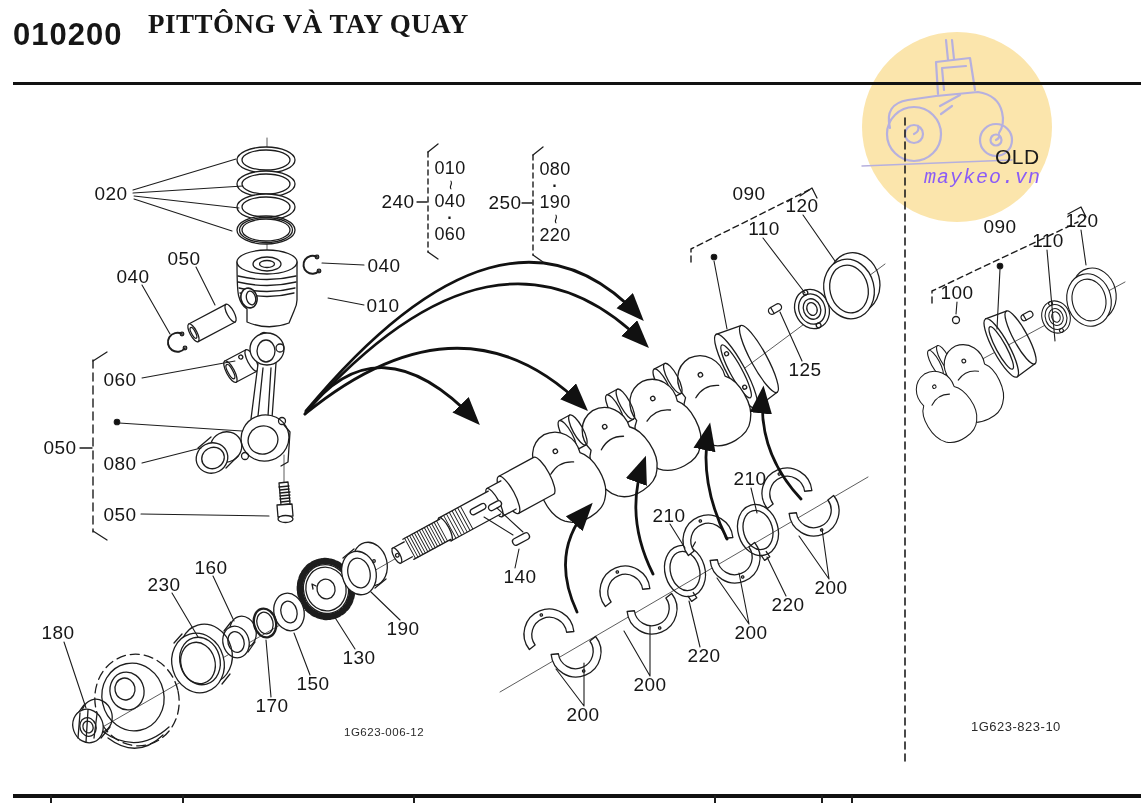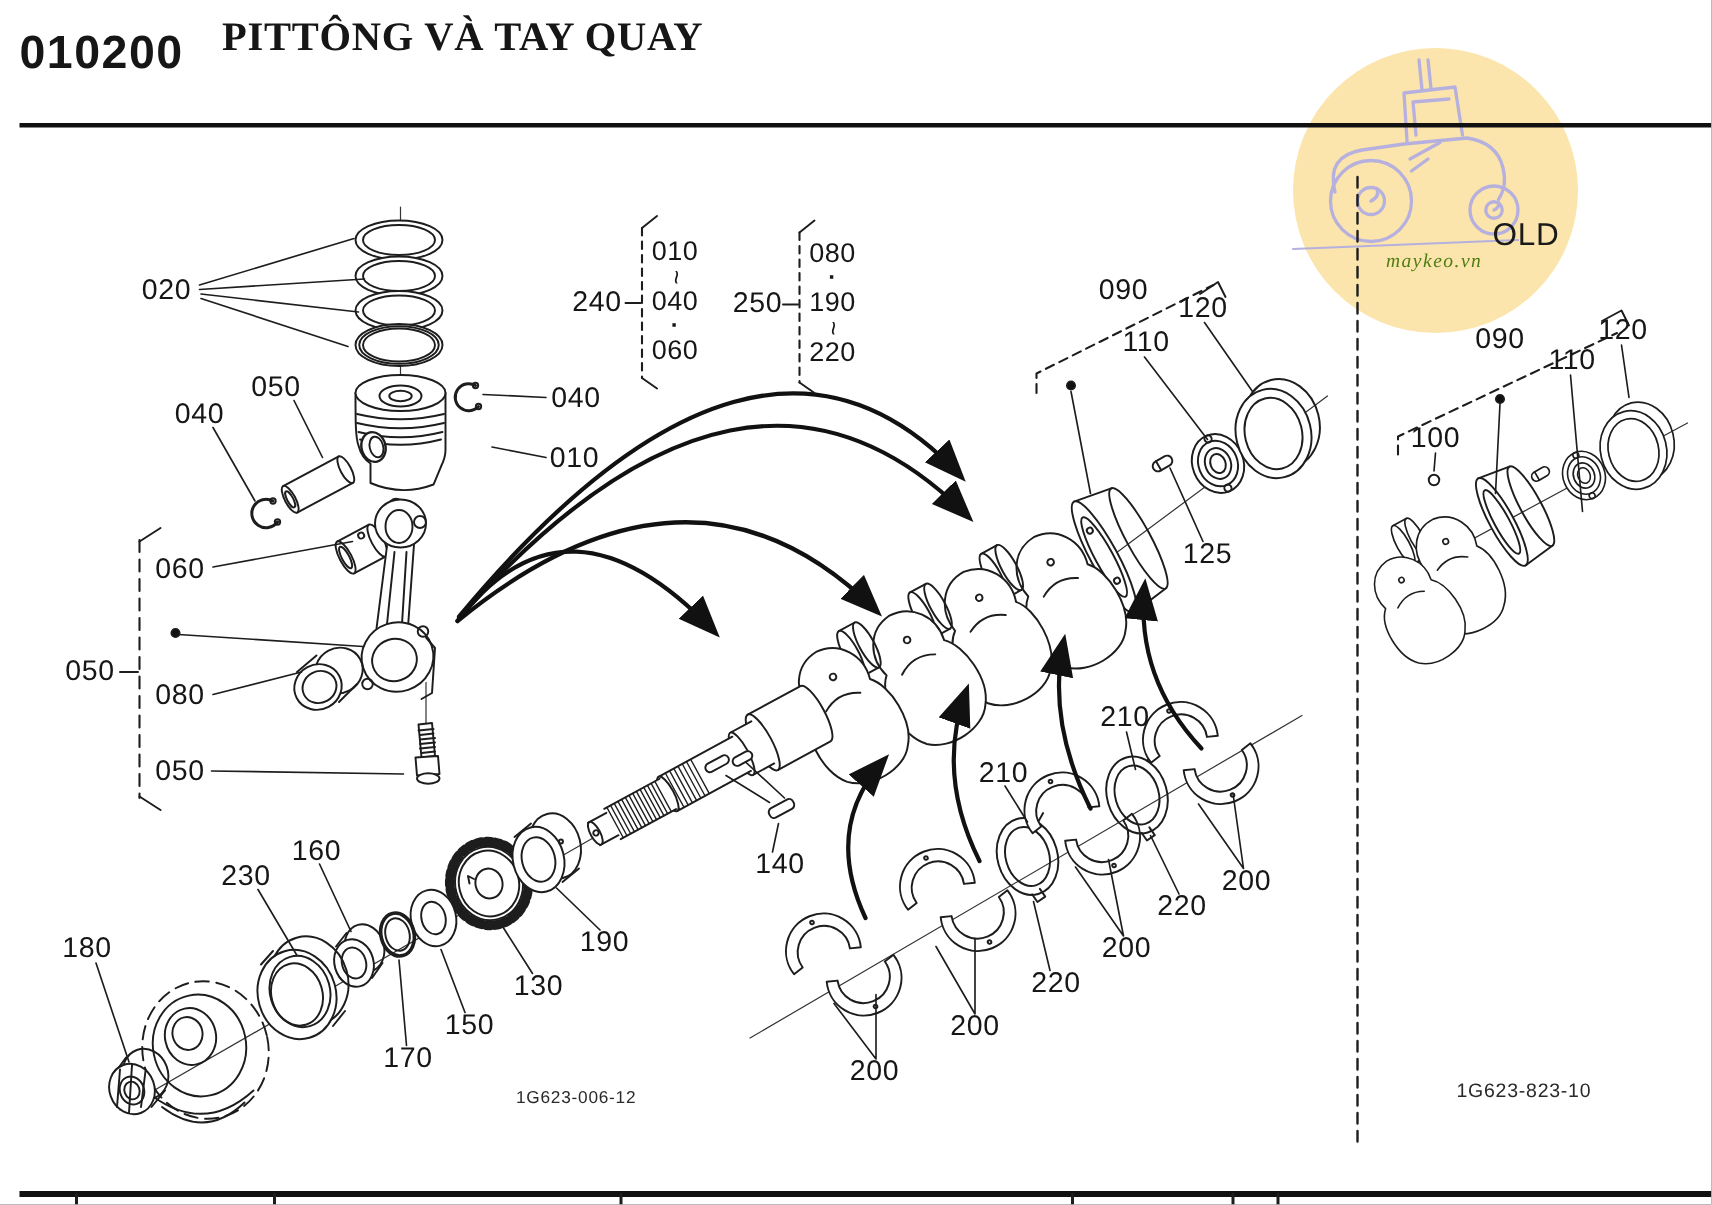--- a/index.html
+++ b/index.html
@@ -13,22 +13,22 @@
   .hdr-en{left:148px;top:38px;font-size:28px;font-weight:700;letter-spacing:.2px;}
   
   svg.art{position:absolute;left:0;top:0;}
   
   .callout{position:absolute;transform:translate(-50%,-50%);font-size:19px;
            letter-spacing:.4px;white-space:nowrap;color:#161616;}
   .gi{position:absolute;transform:translate(-50%,-50%);font-size:18px;letter-spacing:.3px;}
   .gi.tilde{transform:translate(-50%,-50%) rotate(90deg);font-size:17px;}
   .gi.dot{font-weight:700;font-size:16px;}
   
-  .wm-brand{left:924px;top:166px;font-family:Liberation Serif, serif;font-style:italic;
-            font-size:13px;color:#4d7c0f;letter-spacing:1px;}
+  .wm-brand{left:924px;top:166px;font-family:Liberation Mono, monospace;font-style:italic;
+            font-size:20px;color:#8b5cf6;letter-spacing:1px;}
   .wm-old{left:995px;top:145px;font-size:21px;color:#1a1a1a;letter-spacing:.5px;text-align:center;}
   
   .fc-left{left:344px;top:726px;font-size:11.5px;color:#2a2a2a;letter-spacing:.5px;}
   .fc-right{left:971px;top:719px;font-size:13px;color:#2a2a2a;letter-spacing:.5px;}
   .fc-ref{right:3px;top:770px;font-size:20px;letter-spacing:.2px;}
 </style>
 </head>
 <body>
 
 <div class="page">

